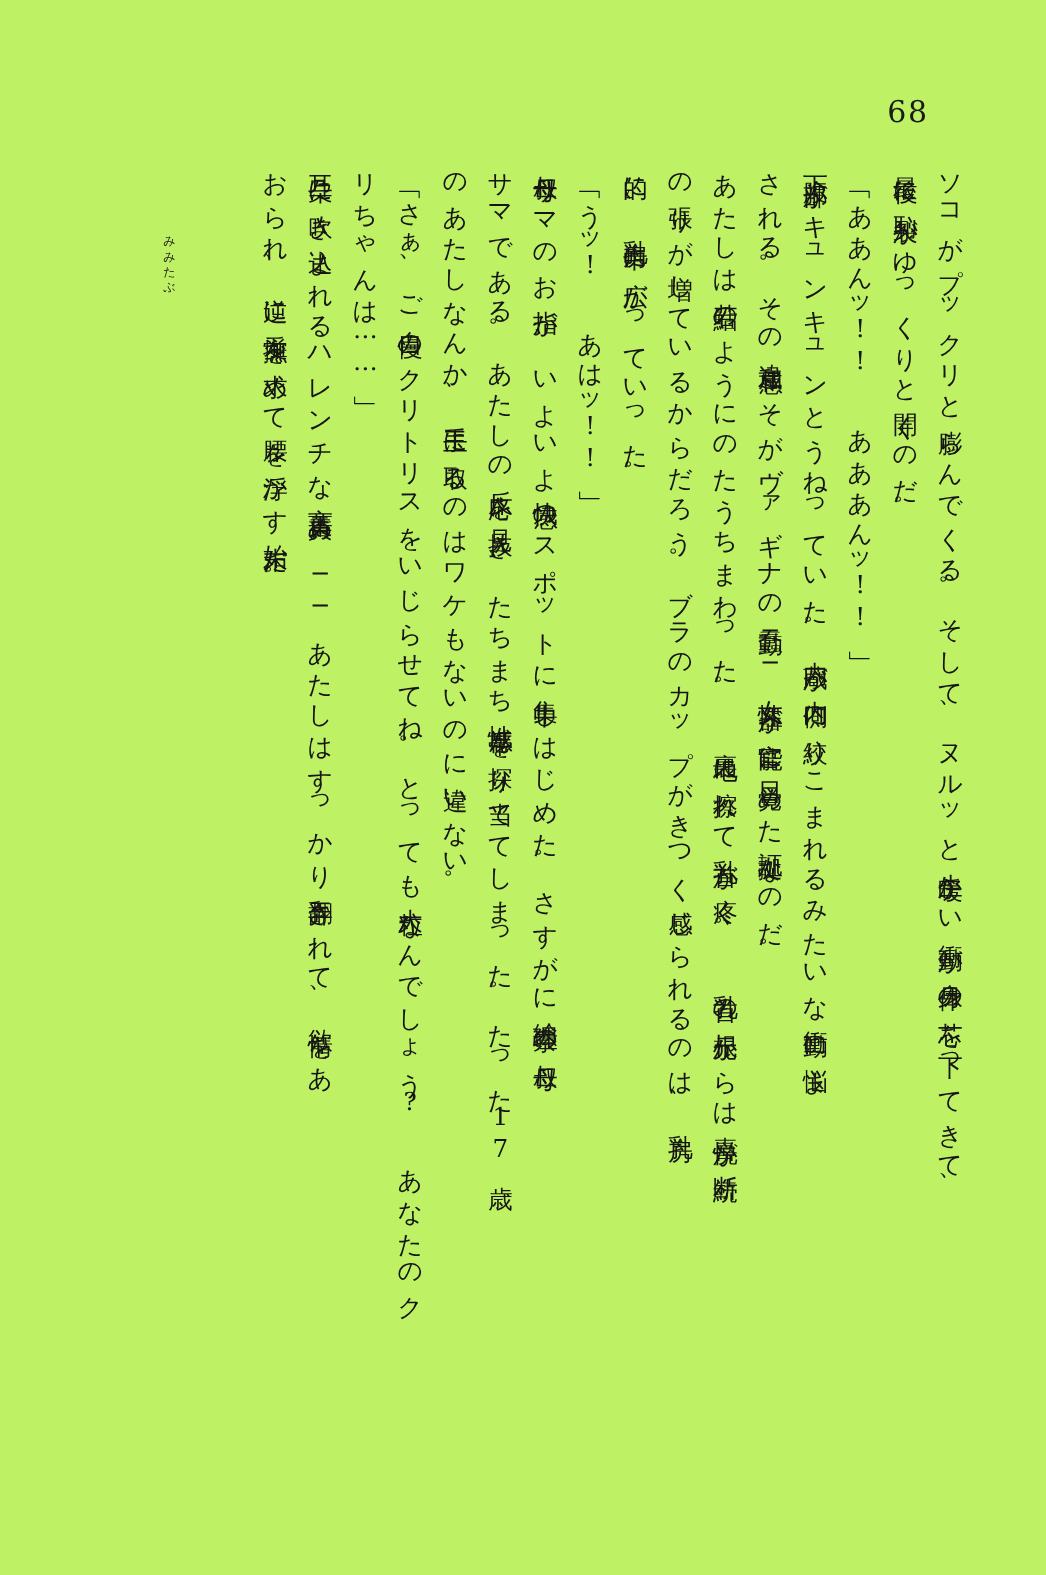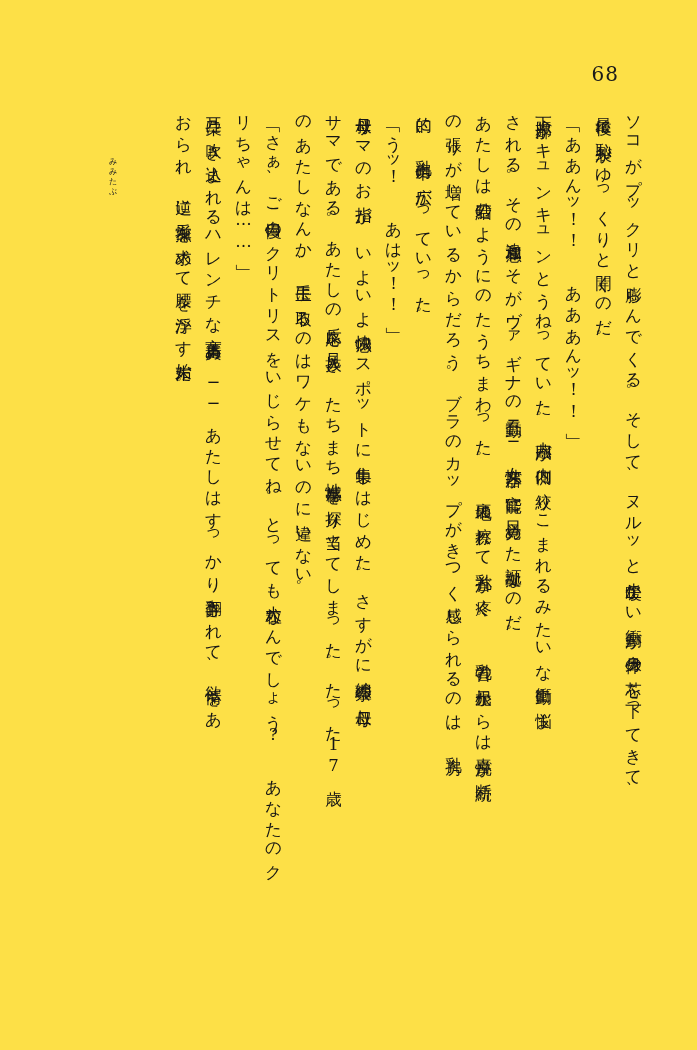--- a/index.html
+++ b/index.html
@@ -11,21 +11,21 @@
     width: 697px;
     height: 1050px;
     overflow: hidden;
     font-family: "DejaVu Serif", "Liberation Serif", serif;
     color: #1a1a1a;
   }
   .page {
     position: relative;
     width: 697px;
     height: 1050px;
-    background: #fde047;
+    background: #bef264;
     box-sizing: border-box;
   }
   .page-number {
     position: absolute;
     top: 62px;
     right: 78px;
     font-size: 20px;
     letter-spacing: 1px;
     color: #1a1a1a;
     font-family: "DejaVu Serif", "Liberation Serif", serif;

